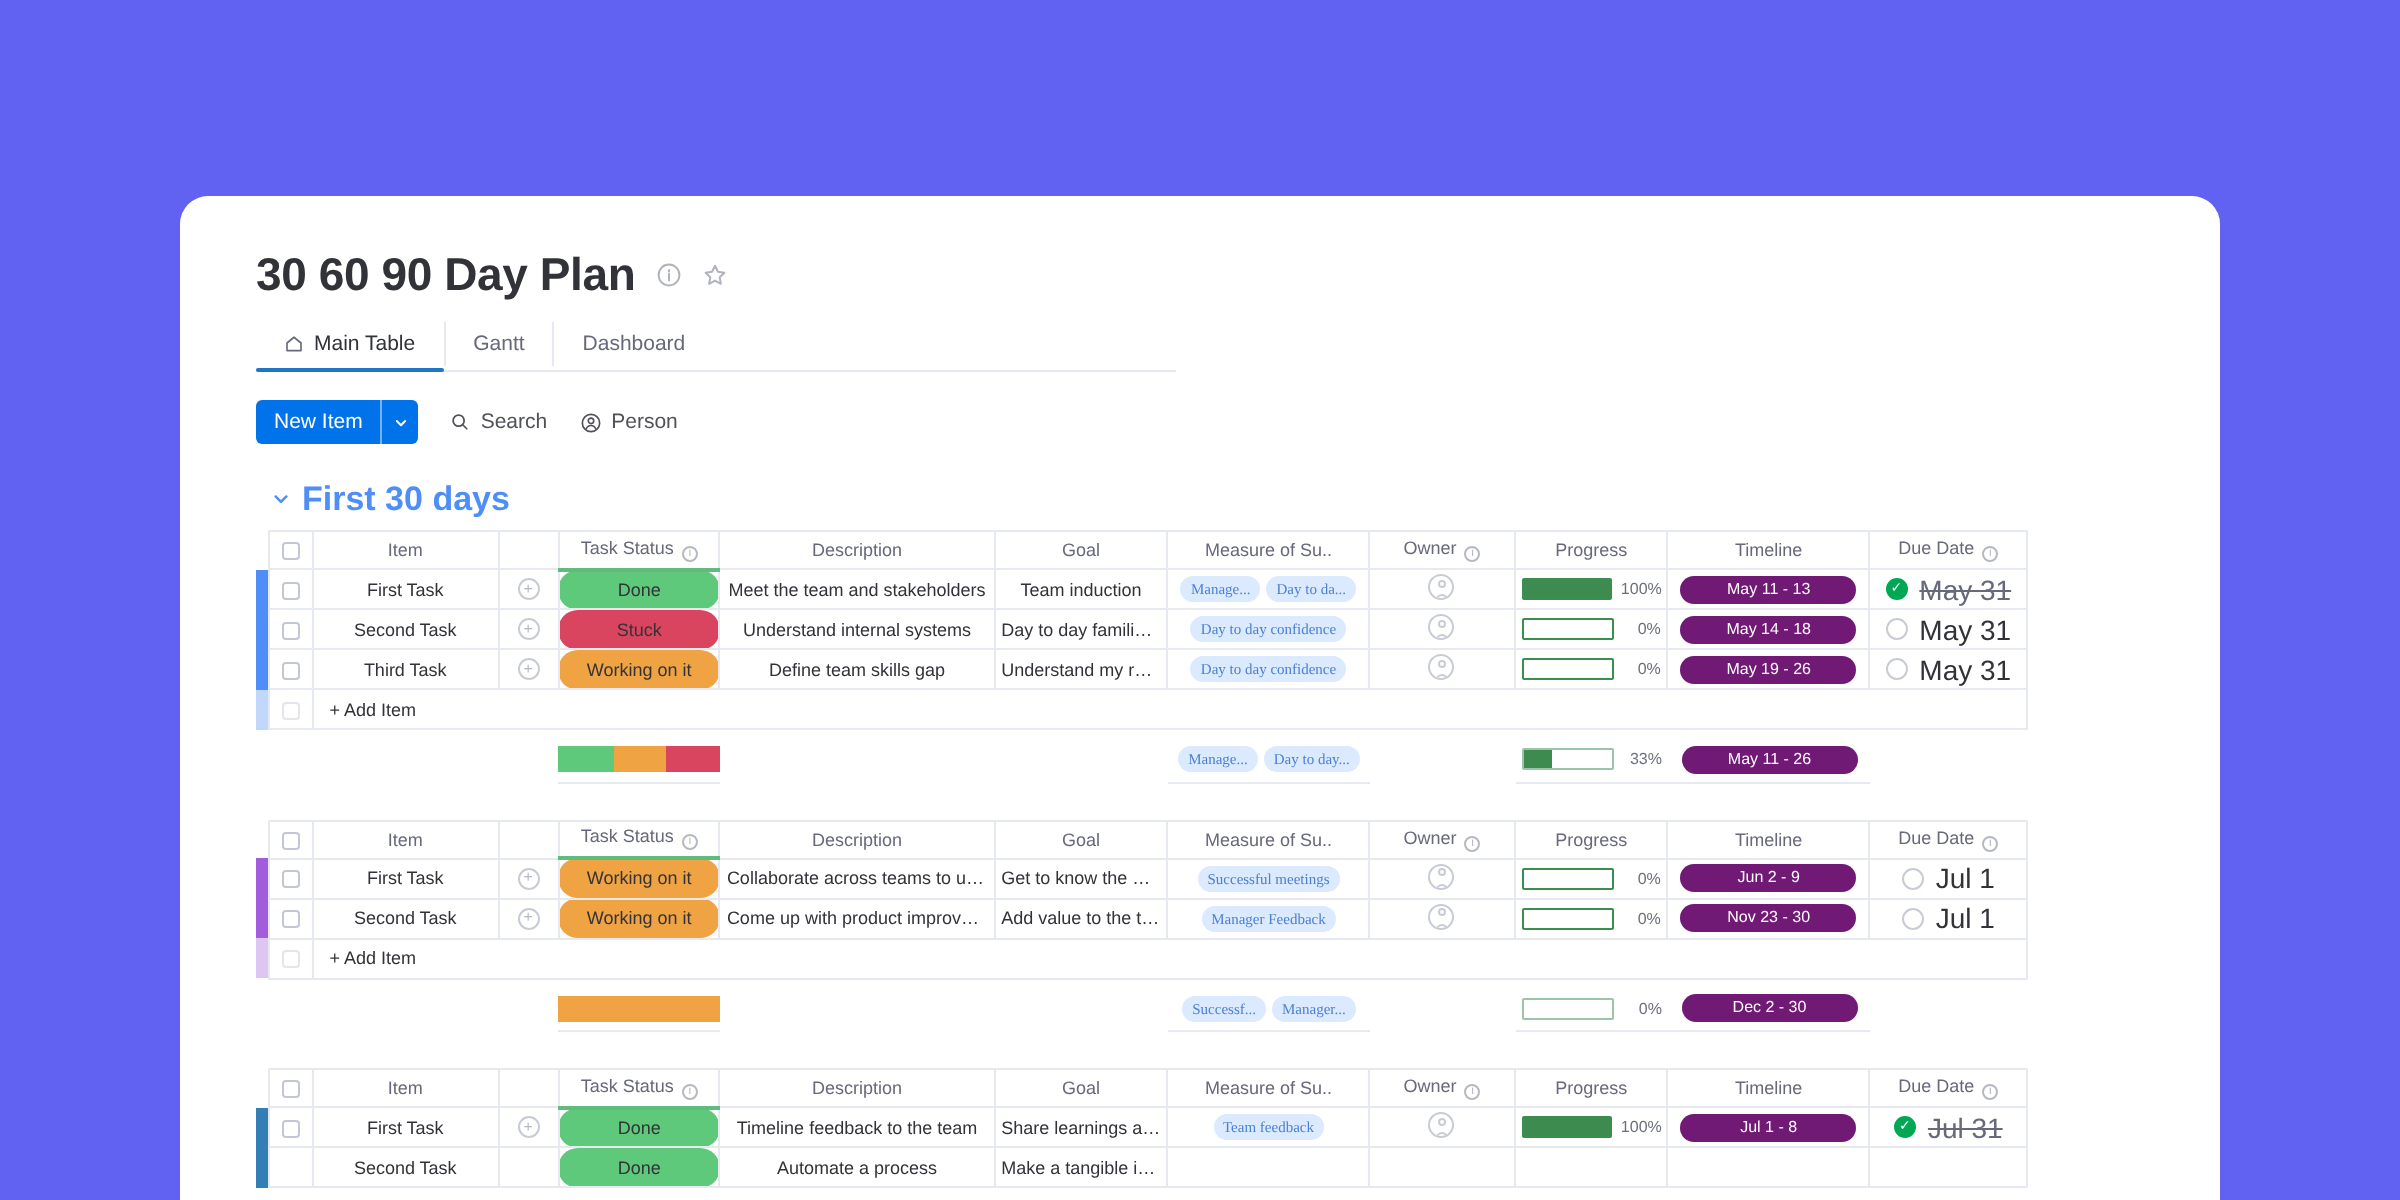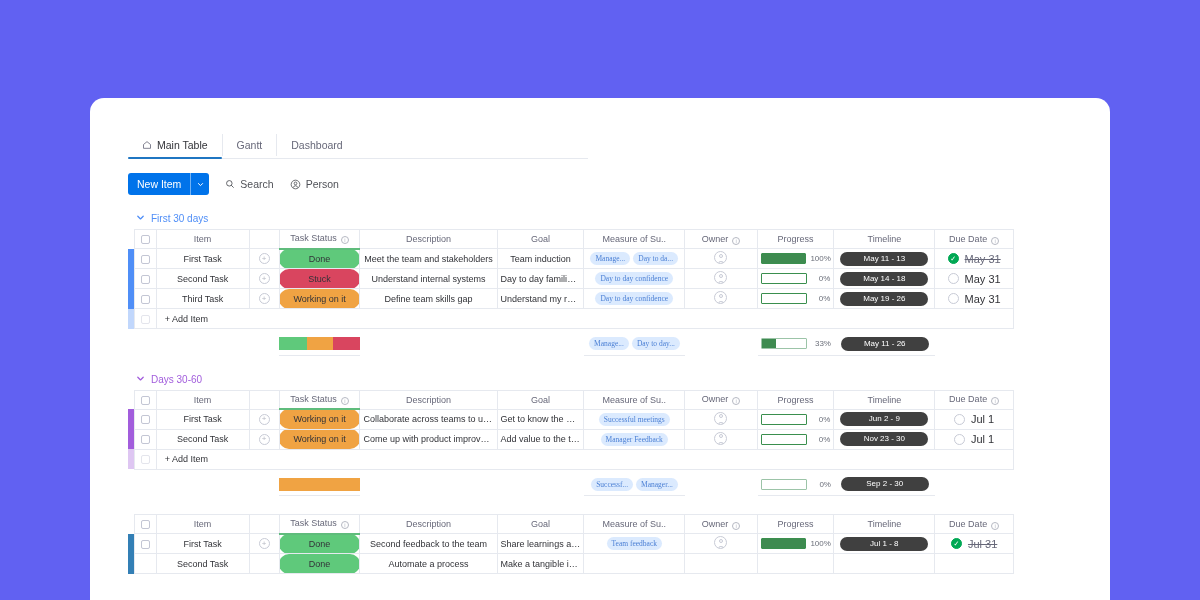--- a/index.html
+++ b/index.html
@@ -78,21 +78,21 @@
   .tool-btn {
     display: flex; align-items: center; gap: 5px;
     font-size: 10.5px; color: #505258;
   }
   .tool-btn svg { display: block; }
 
   
   .group { margin-top: 18px; }
   .group-head {
     display: flex; align-items: center; gap: 6px;
-    font-size: 10px; font-weight: normal;
+    font-size: 17px; font-weight: bold;
     margin-bottom: 5px; padding-left: 8px;
   }
   .group-caret { font-size: 8px; line-height: 1; }
 
   table.board {
     border-collapse: collapse;
     table-layout: fixed;
     width: 886px;
   }
   table.board td, table.board th {
@@ -160,33 +160,33 @@
 
   .prog-wrap { display: flex; align-items: center; justify-content: center; gap: 4px; }
   .prog-track {
     width: 46px; height: 11px; border: 1px solid #3a8f4e; border-radius: 1px;
     background: #fff; overflow: hidden;
   }
   .prog-fill { height: 100%; background: #3e8b50; }
   .prog-pct { font-size: 8px; color: #6b6f7a; width: 20px; text-align: right; }
 
   .tl-pill {
-    display: inline-block; background: #404040; color: #fff;
+    display: inline-block; background: #701a75; color: #fff;
     font-size: 8px; border-radius: 9px; padding: 2px 0; width: 88px;
     line-height: 10px;
   }
 
   .due-wrap { display: flex; align-items: center; justify-content: center; gap: 6px; }
   .due-dot { width: 11px; height: 11px; border-radius: 50%; border: 1px solid #c8cbd6; }
   .due-dot.done {
     background: #00a854; border-color: #00a854;
     display: flex; align-items: center; justify-content: center;
     color: #fff; font-size: 7px; line-height: 1;
   }
-  .due-txt { font-size: 11px; }
+  .due-txt { font-size: 14px; }
   .due-txt.struck { text-decoration: line-through; color: #676879; }
 
   .tag {
     display: inline-block; background: #dbeafe; color: #4a7fd4;
     font-size: 7.5px; border-radius: 9px; padding: 2px 5px; line-height: 9px;
     max-width: 92%; overflow: hidden; text-overflow: ellipsis; white-space: nowrap;
     vertical-align: middle;
     font-family: Liberation Serif, serif;
   }
   .tags { display: flex; gap: 3px; justify-content: center; align-items: center; }
@@ -203,20 +203,34 @@
   tr.summary td.sum-box { border: none; }
   .sum-stack { display: flex; height: 13px; width: 100%; }
   .prog-track.sum { border-color: #9cc4a8; }
 </style>
 </head>
 <body>
 
 <div id="app-card">
   <div class="card-inner">
 
+    <div class="title-row">
+      <div class="board-title">30 60 90 Day Plan</div>
+      <span class="title-icon">
+        <svg width="13" height="13" viewBox="0 0 16 16" fill="none" stroke="#b0b3bb" stroke-width="1.2">
+          <circle cx="8" cy="8" r="6.4"></circle>
+            <path d="M8 7.2v4.2M8 4.9v.9" stroke-linecap="round"></path>
+        </svg>
+      </span>
+      <span class="title-icon">
+        <svg width="13" height="13" viewBox="0 0 16 16" fill="none" stroke="#b0b3bb" stroke-width="1.2">
+          <path d="M8 2.3l1.8 3.7 4 .6-2.9 2.8.7 4L8 11.5 4.4 13.4l.7-4L2.2 6.6l4-.6z" stroke-linejoin="round"></path>
+        </svg>
+      </span>
+    </div>
 
     <div class="tabs">
       <div class="tab active">
         <span class="t-ico">
           <svg width="10" height="10" viewBox="0 0 16 16" fill="none" stroke="#676879" stroke-width="1.3">
             <path d="M2.4 7.2L8 2.6l5.6 4.6v6.1H2.4z" stroke-linejoin="round"></path>
           </svg>
         </span>
         <span>Main Table</span>
       </div>
@@ -457,26 +471,20 @@
                     <div class="prog-pct">33%</div>
                   </div>
                 </td>
                 <td><span class="tl-pill">May 11 - 26</span></td>
                 <td class="sum-box"></td>
               </tr>
             </tbody>
           </table>
         </div>
         <div class="group">
-          <div class="group-head" style="color:#a25ddc">
-            <span class="group-caret"><svg width="9" height="9" viewBox="0 0 10 10" fill="none" stroke="#a25ddc" stroke-width="1.4">
-                <path d="M2 3.6L5 6.6l3-3" stroke-linecap="round" stroke-linejoin="round"></path>
-              </svg></span>
-            <span>Days 30-60</span>
-          </div>
           <table class="board">
             <colgroup>
               <col class="col-bar">
               <col class="col-chk">
               <col class="col-item">
               <col class="col-expand">
               <col class="col-status">
               <col class="col-desc">
               <col class="col-goal">
               <col class="col-measure">
@@ -615,21 +623,21 @@
                 </td>
                 <td class="sum-box"></td>
                 <td>
                   <div class="prog-wrap">
                     <div class="prog-track sum">
                       <div class="prog-fill" style="width:0%"></div>
                     </div>
                     <div class="prog-pct">0%</div>
                   </div>
                 </td>
-                <td><span class="tl-pill">Sep 2 - 30</span></td>
+                <td><span class="tl-pill">Dec 2 - 30</span></td>
                 <td class="sum-box"></td>
               </tr>
             </tbody>
           </table>
         </div>
         <div class="group">
           <table class="board">
             <colgroup>
               <col class="col-bar">
               <col class="col-chk">
@@ -660,21 +668,21 @@
                 <th class="hdr-with-info"><span class="lbl">Due Date</span><span class="info-i">i</span></th>
               </tr>
             </thead>
             <tbody>
               <tr>
                 <td class="cell-bar" style="background:#337fb5"></td>
                 <td><span class="chk"></span></td>
                 <td>First Task</td>
                 <td><span class="expand-ico">+</span></td>
                 <td class="status-cell" style="background:#5fc97b">Done</td>
-                <td>Second feedback to the team</td>
+                <td>Timeline feedback to the team</td>
                 <td>Share learnings and...</td>
                 <td>
                   <div class="tags">
                     <span class="tag">Team feedback</span>
                   </div>
                 </td>
                 <td><span class="owner-wrap">
                     <span class="owner-ico">
                       <i></i>
                     </span>

